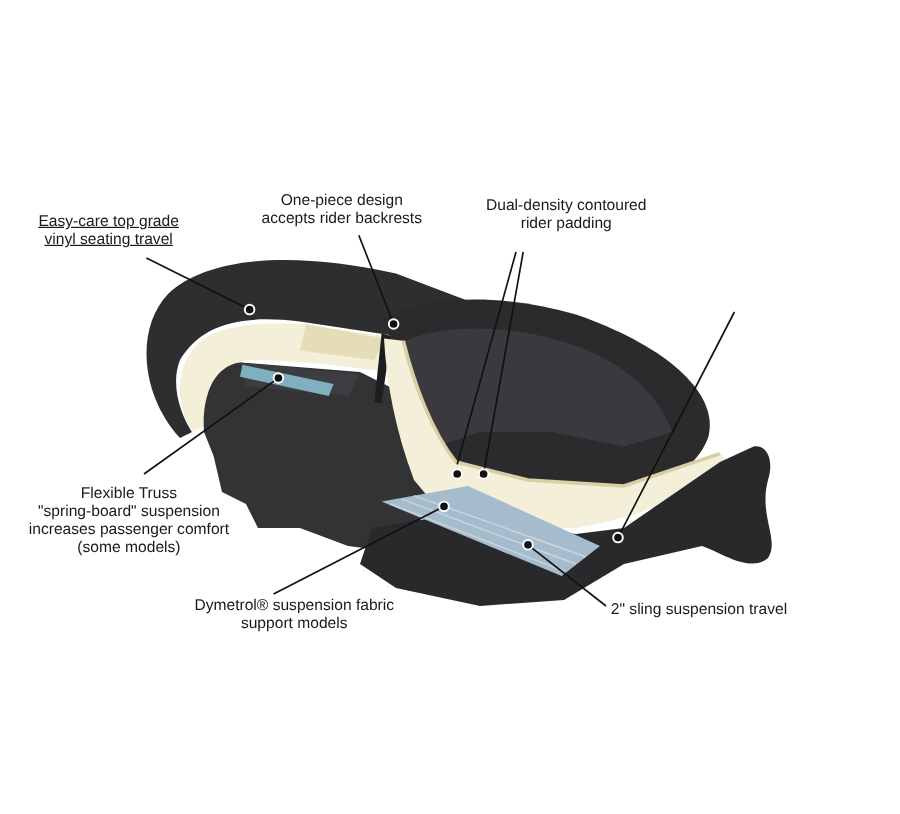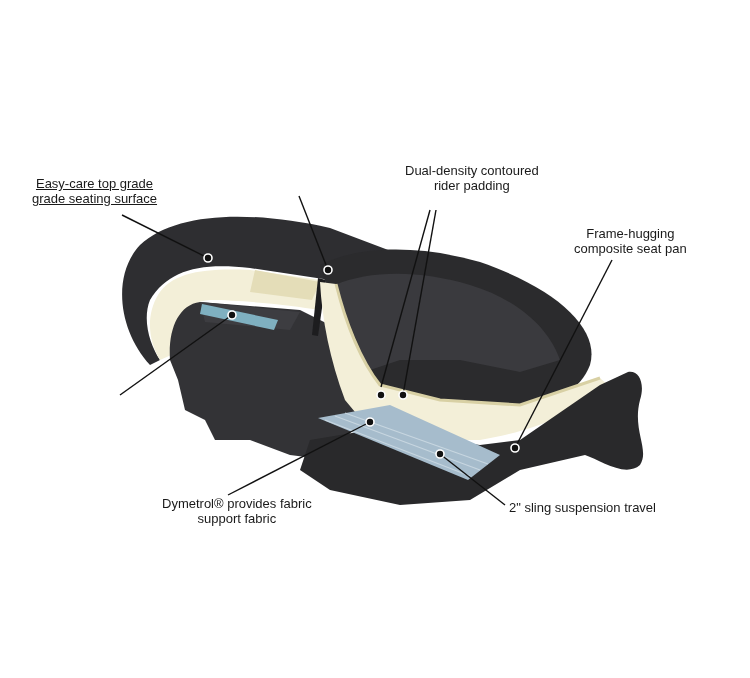--- a/index.html
+++ b/index.html
@@ -64,30 +64,36 @@
       <circle cx="403" cy="395" r="4"></circle>
       <circle cx="515" cy="448" r="4"></circle>
       <circle cx="232" cy="315" r="4"></circle>
       <circle cx="370" cy="422" r="4"></circle>
       <circle cx="440" cy="454" r="4"></circle>
     </g>
   </svg>
 
   <div class="label" style="left:32px; top:176px;text-decoration:underline;">
     <span>Easy-care top grade</span>
-    <span>grade seating surface</span>
+    <span>vinyl seating travel</span>
+  </div>
+  <div class="label" style="left:218px; top:159px;">
+    <span>One-piece design</span>
+    <span>accepts rider backrests</span>
   </div>
   <div class="label" style="left:405px; top:163px;">
     <span>Dual-density contoured</span>
     <span>rider padding</span>
   </div>
-  <div class="label" style="left:574px; top:226px;">
-    <span>Frame-hugging</span>
-    <span>composite seat pan</span>
+  <div class="label" style="left:24px; top:403px;">
+    <span>Flexible Truss</span>
+    <span>"spring-board" suspension</span>
+    <span>increases passenger comfort</span>
+    <span>(some models)</span>
   </div>
   <div class="label" style="left:162px; top:496px;">
-    <span>Dymetrol® provides fabric</span>
-    <span>support fabric</span>
+    <span>Dymetrol® suspension fabric</span>
+    <span>support models</span>
   </div>
   <div class="label" style="left:509px; top:500px;">
     <span>2" sling suspension travel</span>
   </div>
 </div>
 
 </body></html>

